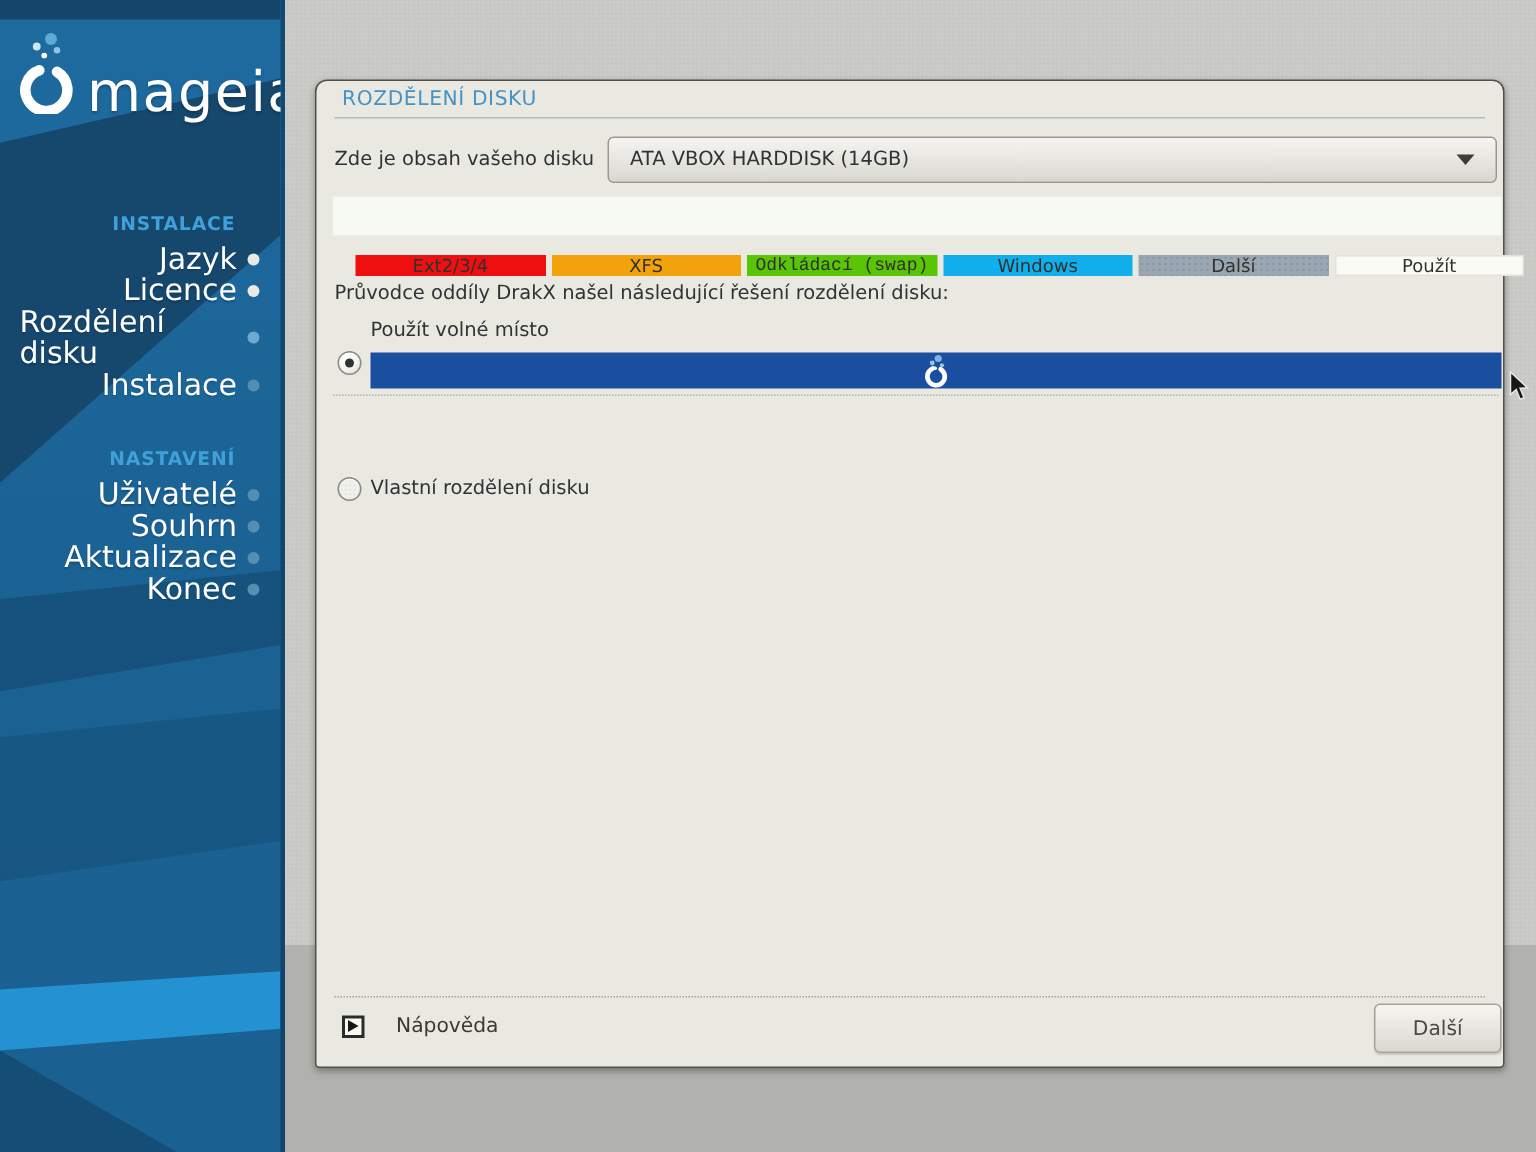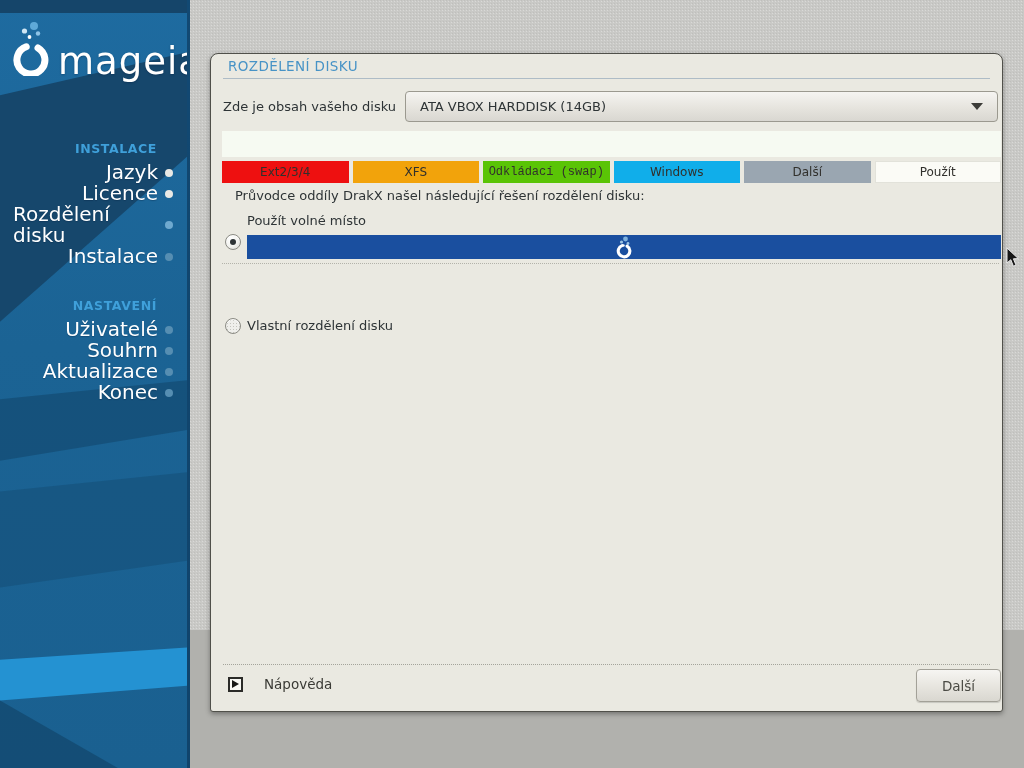--- a/index.html
+++ b/index.html
@@ -53,28 +53,28 @@
     font-size:13px;color:#2e3436;}
   .dropdown{position:absolute;left:194px;top:37px;width:593px;height:31px;box-sizing:border-box;
     background:linear-gradient(180deg,#f5f4f1 0%,#e6e4de 55%,#d9d7d1 100%);
     border:1px solid #9b998f;border-radius:4px;display:flex;align-items:center;
     padding:0 14px;cursor:default;}
   .dropdown span.dd-value{font-size:13px;color:#2e3436;flex:1;}
   .dd-arrow{width:0;height:0;border-left:6px solid transparent;border-right:6px solid transparent;
     border-top:7px solid #3c3c38;}
 
   .disk-strip{position:absolute;left:11px;top:77px;width:779px;height:26px;background:#f6faf2;}
-  .legend{position:absolute;left:11px;top:107px;width:779px;height:22px;display:flex;gap:4px;}
+  .legend{position:absolute;left:26px;top:107px;width:779px;height:32px;display:flex;gap:4px;align-items:center;}
   .chip{flex:1;display:flex;align-items:center;justify-content:center;
     font-size:12px;color:#31302c;}
   .chip.textured{background-image:radial-gradient(rgba(130,145,160,.9) 22%,transparent 24%);
     background-size:4px 4px;}
   .chip.pale{box-shadow:inset 0 0 0 1px #e2e2da;}
 
-  .wizard-text{position:absolute;left:24px;top:134px;font-size:13px;color:#2e3436;}
+  .wizard-text{position:absolute;left:12px;top:134px;font-size:13px;color:#2e3436;}
 
   .opt-label{position:absolute;left:36px;top:159px;font-size:13px;color:#2e3436;}
   .radio{position:absolute;width:16px;height:16px;border-radius:50%;box-sizing:border-box;
     border:1px solid #8b8b84;background:radial-gradient(circle at 35% 30%,#ffffff 0%,#f2f2ee 55%,#d8d8d2 100%);
     box-shadow:inset 0 1px 1px rgba(255,255,255,.8);}
   .radio.unsel{background-color:#efefeb;
     background-image:radial-gradient(rgba(160,160,152,.55) 22%,transparent 25%);background-size:3px 3px;}
   .radio1{left:14px;top:180px;}
   .radio.checked::after{content:"";position:absolute;left:4px;top:4px;width:6px;height:6px;
     border-radius:50%;background:#2e3436;}

